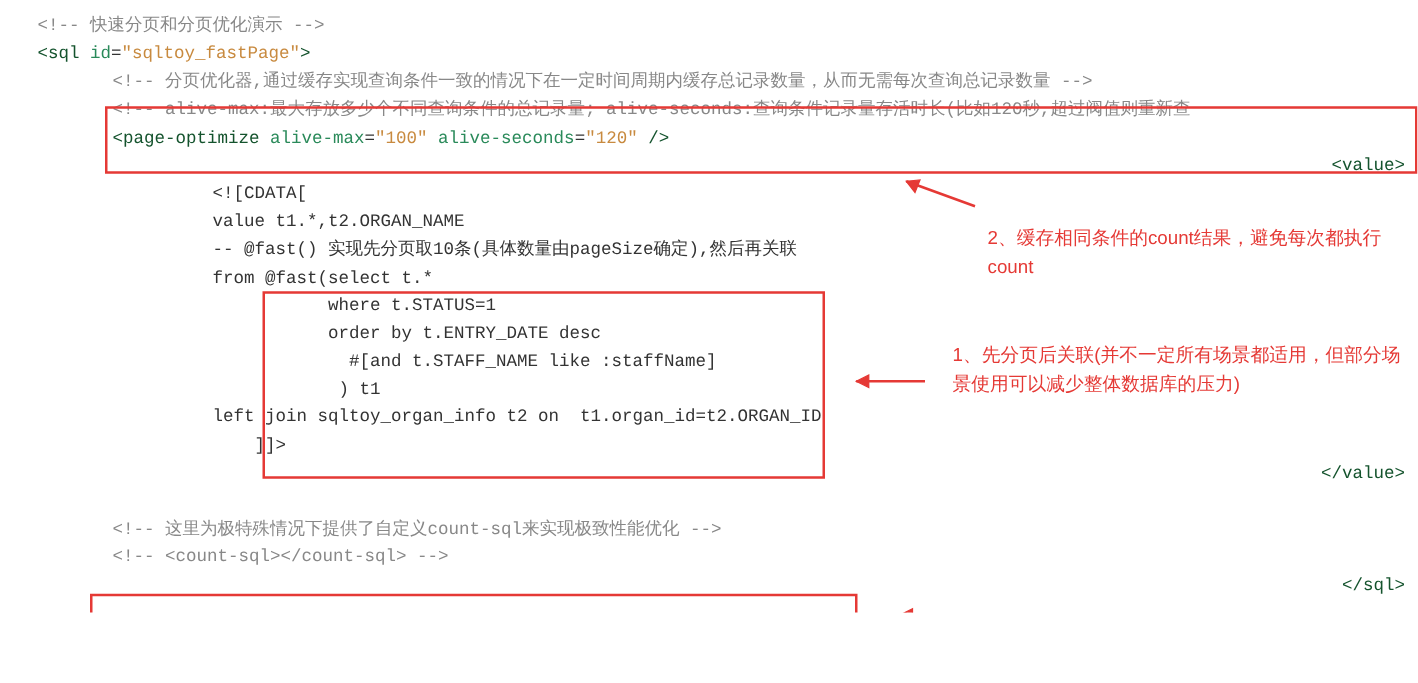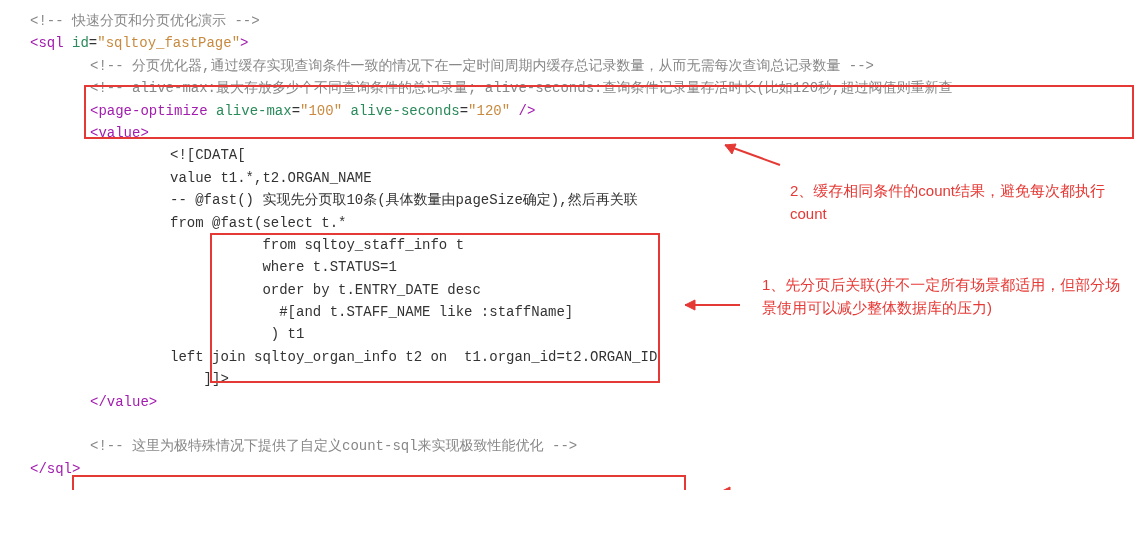--- a/index.html
+++ b/index.html
@@ -8,21 +8,21 @@
       font-size: 14px;
       line-height: 1.6;
       background: #fff;
       padding: 10px;
       color: #333;
       width: 1134px;
       position: relative;
     }
     .line { white-space: pre; }
     .comment { color: #888; }
-    .tag { color: #a21caf; }
+    .tag { color: #14532d; text-align: right; }
     .attr-name { color: #2a8a5a; }
     .attr-val { color: #c88a3f; }
     .bracket { color: #333; }
     .plain { color: #333; }
     .box-red {
       border: 2px solid #e53935;
       position: absolute;
       pointer-events: none;
     }
     .annot {
@@ -51,30 +51,30 @@
   <div class="line indent1 comment">&lt;!-- 快速分页和分页优化演示 --&gt;</div>
   <div class="line indent1"><span class="tag">&lt;sql </span><span class="attr-name">id</span><span class="bracket">=</span><span class="attr-val">"sqltoy_fastPage"</span><span class="tag">&gt;</span></div>
   <div class="line indent2 comment">&lt;!-- 分页优化器,通过缓存实现查询条件一致的情况下在一定时间周期内缓存总记录数量，从而无需每次查询总记录数量 --&gt;</div>
   <div class="line indent2 comment">&lt;!-- alive-max:最大存放多少个不同查询条件的总记录量; alive-seconds:查询条件记录量存活时长(比如120秒,超过阀值则重新查</div>
   <div class="line indent2"><span class="tag">&lt;page-optimize </span><span class="attr-name">alive-max</span><span class="bracket">=</span><span class="attr-val">"100"</span><span class="attr-name"> alive-seconds</span><span class="bracket">=</span><span class="attr-val">"120"</span><span class="tag"> /&gt;</span></div>
   <div class="line indent2 tag">&lt;value&gt;</div>
   <div class="line indent3 plain">&lt;![CDATA[</div>
   <div class="line indent3 plain">value t1.*,t2.ORGAN_NAME</div>
   <div class="line indent3 plain">-- @fast() 实现先分页取10条(具体数量由pageSize确定),然后再关联</div>
   <div class="line indent3 plain">from @fast(select t.*</div>
-  <div class="line indent3 plain">           from sqltoy_staff_info t</div>
   <div class="line indent3 plain">           where t.STATUS=1</div>
   <div class="line indent3 plain">           order by t.ENTRY_DATE desc</div>
   <div class="line indent3 plain">             #[and t.STAFF_NAME like :staffName]</div>
   <div class="line indent3 plain">            ) t1</div>
   <div class="line indent3 plain">left join sqltoy_organ_info t2 on  t1.organ_id=t2.ORGAN_ID</div>
   <div class="line indent3 plain">    ]]&gt;</div>
   <div class="line indent2 tag">&lt;/value&gt;</div>
   <div class="line">&nbsp;</div>
   <div class="line indent2 comment">&lt;!-- 这里为极特殊情况下提供了自定义count-sql来实现极致性能优化 --&gt;</div>
+  <div class="line indent2 comment">&lt;!-- &lt;count-sql&gt;&lt;/count-sql&gt; --&gt;</div>
   <div class="line indent1 tag">&lt;/sql&gt;</div>
 
   <div class="box-red" style="top:75px; left:74px; width:1050px; height:54px;"></div>
   <div class="box-red" style="top:223px; left:200px; width:450px; height:150px;"></div>
   <div class="box-red" style="top:465px; left:62px; width:614px; height:54px;"></div>
 
   <svg class="arrow" style="top:130px; left:700px;" width="80" height="30">
     <line x1="70" y1="25" x2="15" y2="5" stroke-width="2"></line>
     <polygon points="15,5 26,4 22,14"></polygon>
   </svg>

